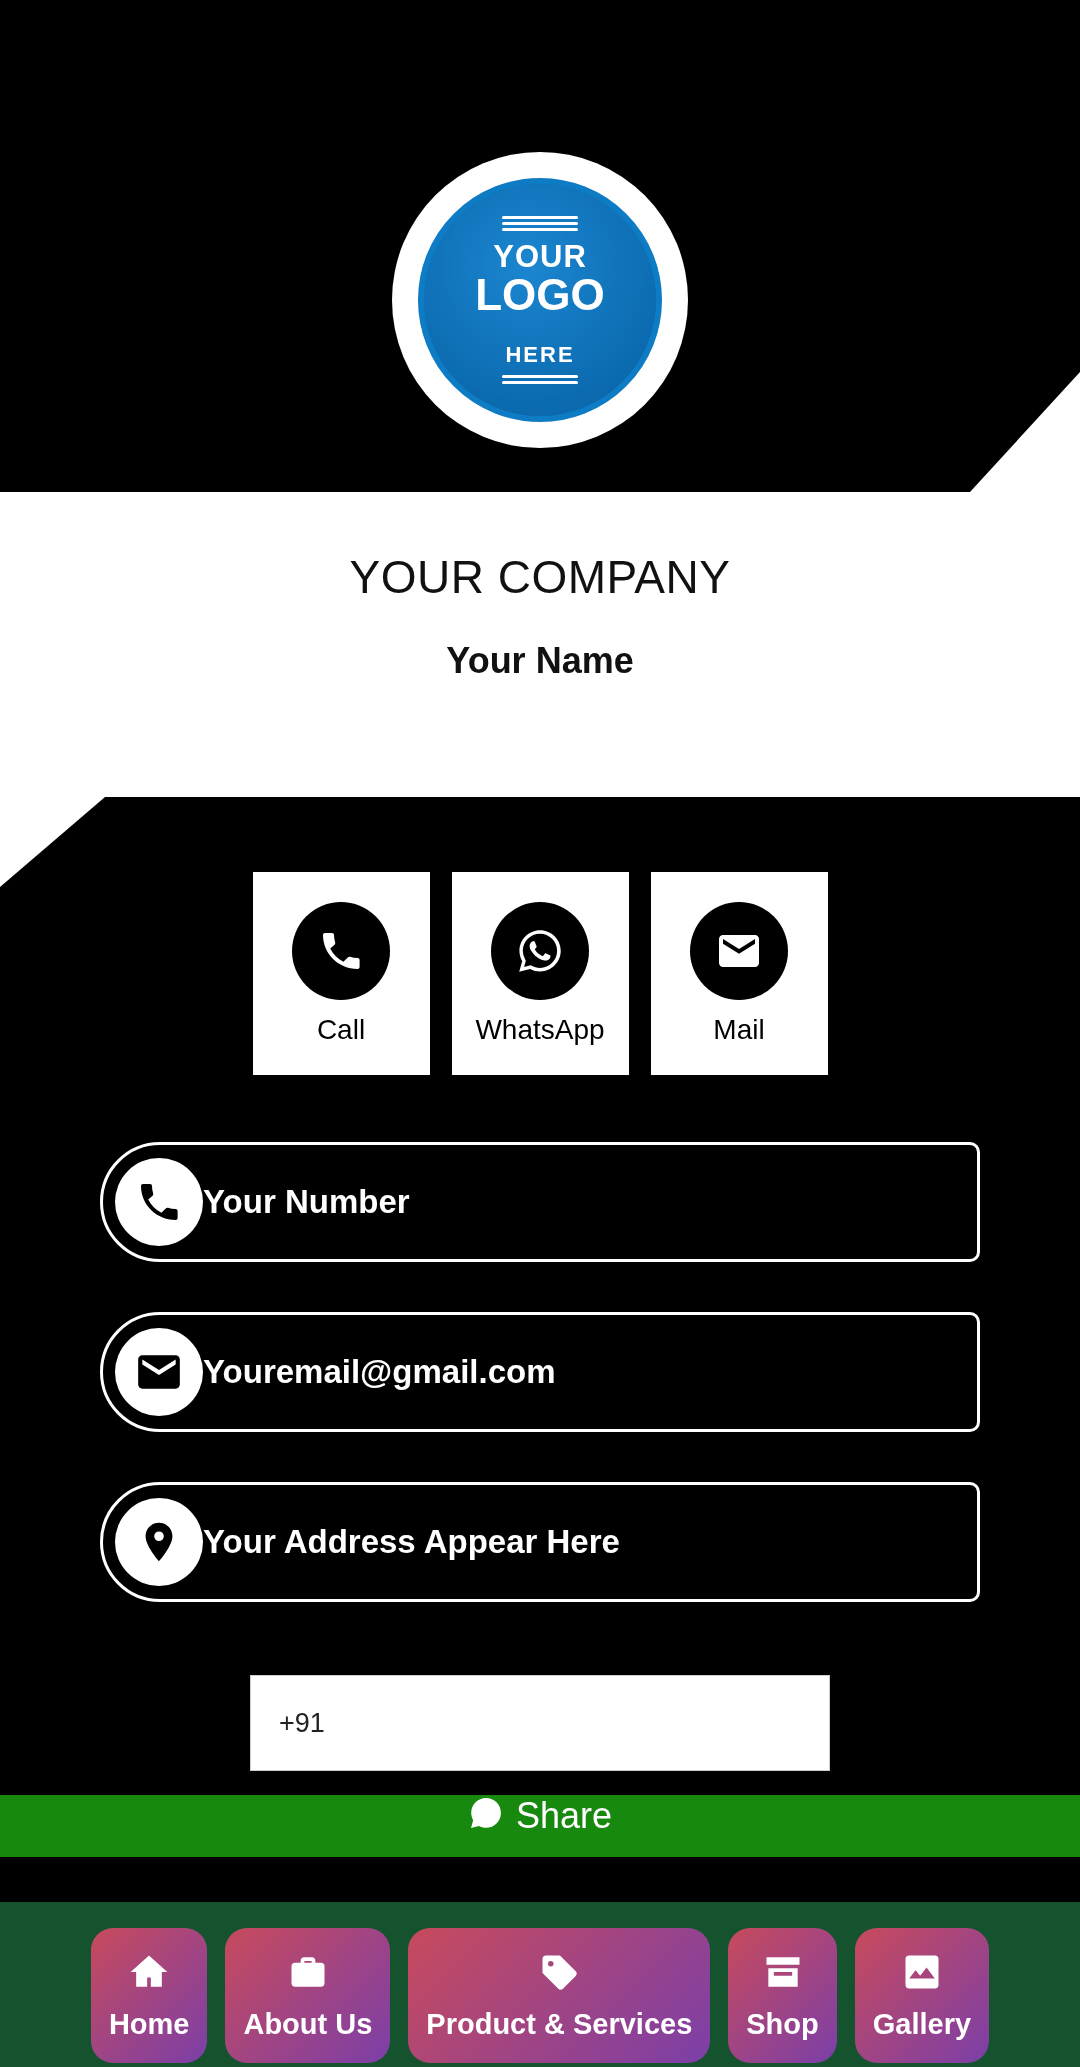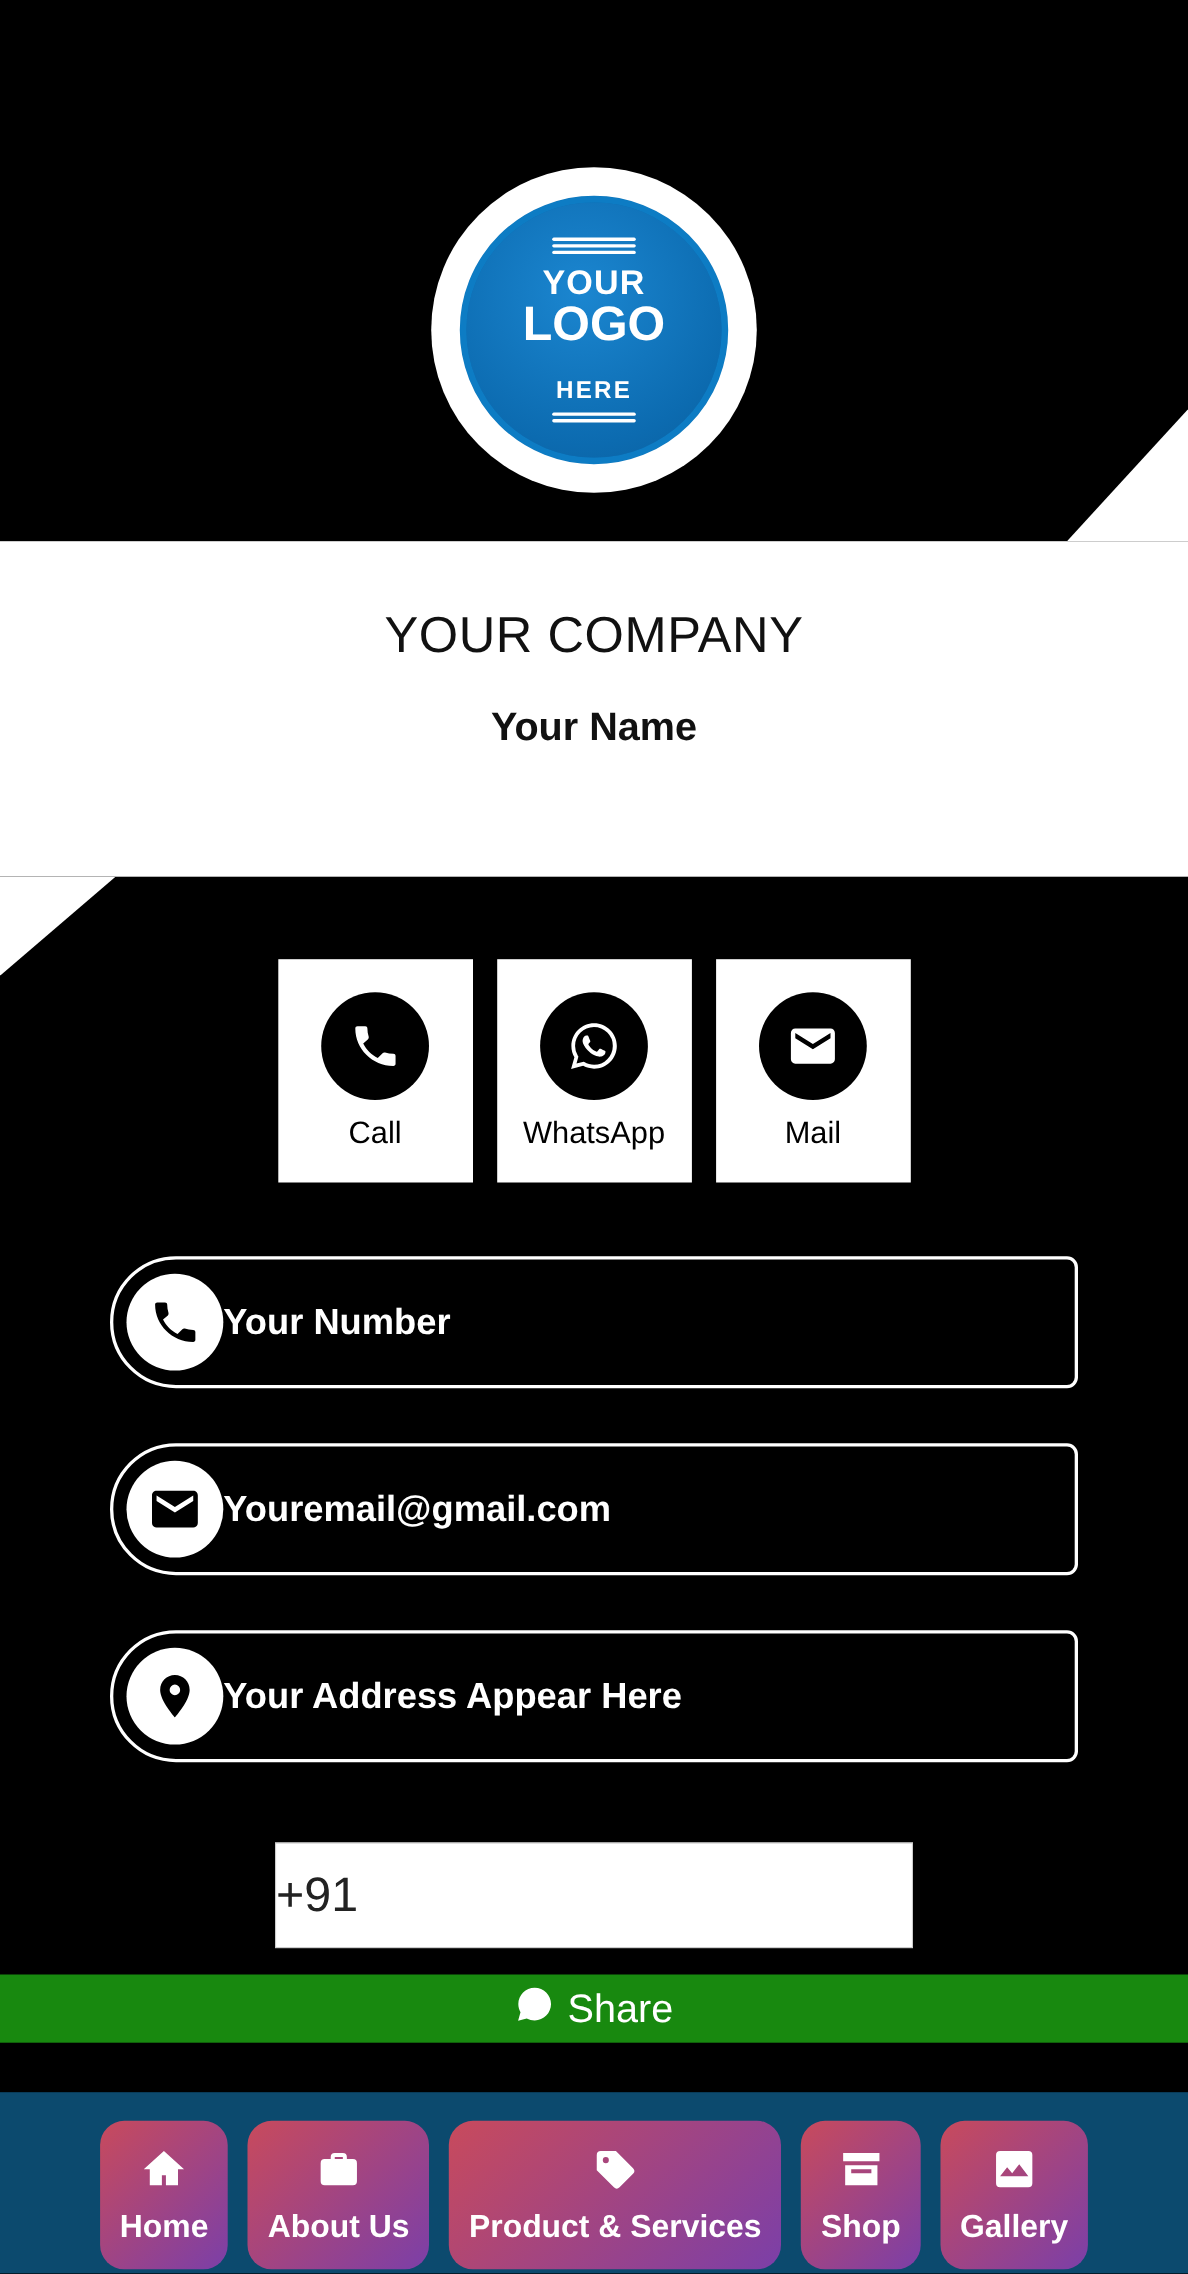--- a/index.html
+++ b/index.html
@@ -215,49 +215,50 @@
   .phone-input {
     position: absolute;
     top: 1675px;
     left: 250px;
     width: 580px;
     height: 96px;
     background: #ffffff;
     border: 1px solid #cccccc;
     display: flex;
     align-items: center;
-    font-size: 44px;
+    padding-left: 28px;
+    font-size: 27px;
     color: #222;
   }
 
   
   .share-bar {
     position: absolute;
     top: 1795px;
     left: 0;
     width: 1080px;
     height: 62px;
     background: #18890f;
     display: flex;
-    align-items: center;
+    align-items: flex-start;
     justify-content: center;
     gap: 12px;
     color: #ffffff;
     font-size: 36px;
   }
   .share-bar svg { fill: #ffffff; }
 
   
   .bottom-nav {
     position: absolute;
     bottom: 0;
     left: 0;
     width: 1080px;
     height: 165px;
-    background: #0c4a6e;
+    background: #14532d;
     display: flex;
     align-items: flex-end;
     justify-content: center;
     gap: 18px;
     padding: 0 0 0 0;
   }
   .nav-item {
     height: 135px;
     border-radius: 22px;
     background: linear-gradient(135deg, #c84a5c 0%, #7b3fa8 100%);

